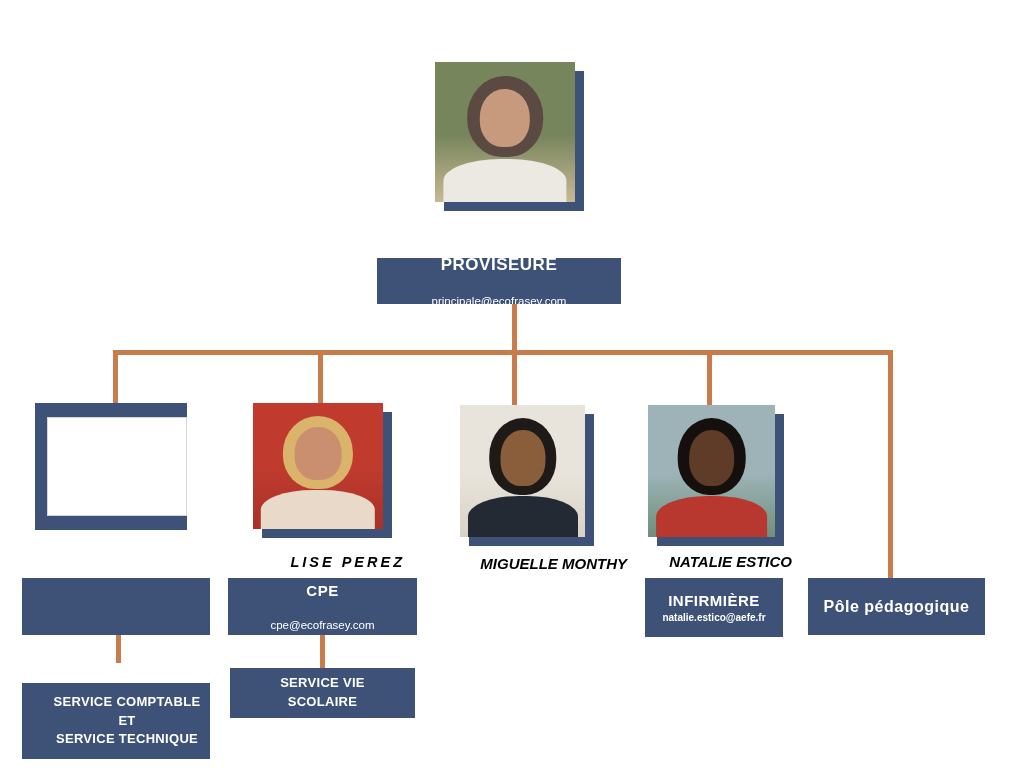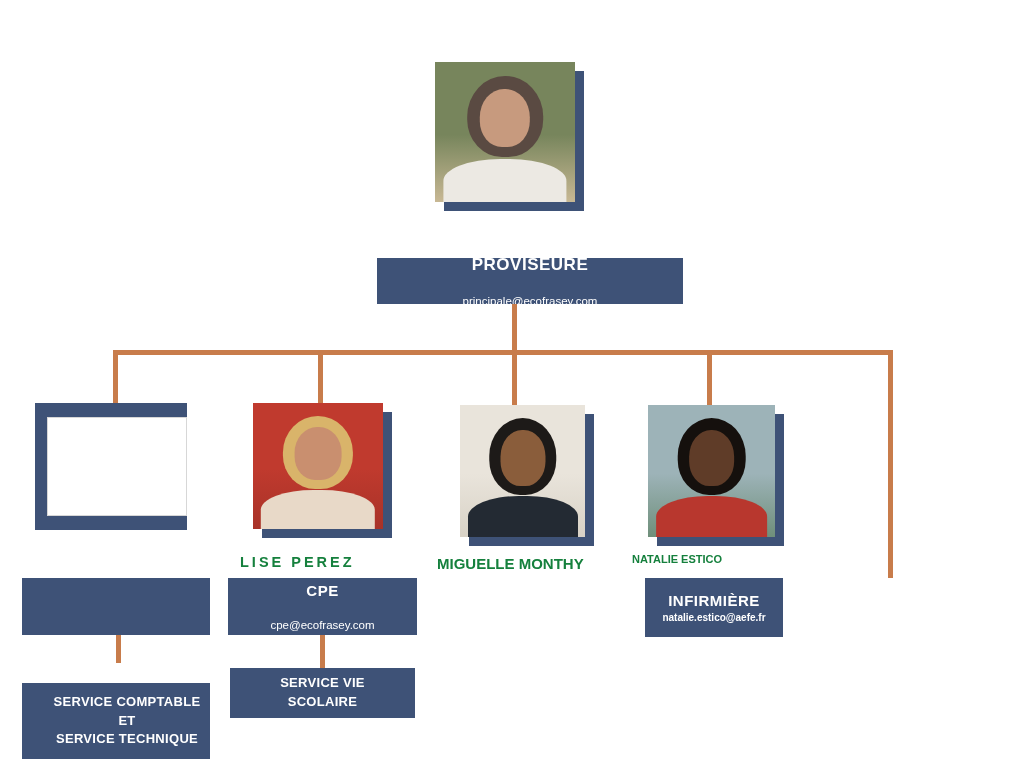--- a/index.html
+++ b/index.html
@@ -41,37 +41,37 @@
   }
   .box .title   { font-weight:bold; font-size:15px; letter-spacing:0.5px; }
   .box .title-lg{ font-weight:bold; font-size:17px; letter-spacing:0.5px; }
   .box .title-sm{ font-weight:bold; font-size:11px; letter-spacing:0.3px; }
   .box .email   { font-size:11.5px; margin-top:20px; }
   .box .email-sm{ font-size:10px; margin-top:3px;font-weight:bold; }
   .box .svc-line{ font-weight:bold; font-size:13px; line-height:1.45; letter-spacing:0.3px; }
 
   
   .person-name {
-    position:absolute; text-align:left; font-weight:bold;
-    color:#15803d; font-size:14.5px;
+    position:absolute; text-align:right; font-weight:bold;
+    color:#000000; font-size:14.5px;font-style:italic;
   }
   .spaced { letter-spacing:3px; }
 </style>
 </head>
 <body>
 
 <div class="canvas">
 
   <div class="photo" style="left: 435px; top: 62px; width: 140px; height: 140px; --bg1: #77855c; --bg2: #c8b894; --hair: #5a4a42; --skin: #c79a7e; --top: #ece9e3;">
     <div class="hair"></div>
     <div class="head"></div>
     <div class="torso"></div>
   </div>
 
-  <div class="box" style="left:377px; top:258px; width:306px; height:46px;">
+  <div class="box" style="left:377px; top:258px; width:244px; height:46px;">
     <div class="title-lg">PROVISEURE</div>
     <div class="email">principale@ecofrasey.com</div>
   </div>
 
   <div class="line" style="left:512px; top:304px; width:5px; height:46px;"></div>
   <div class="line" style="left:113px; top:350px; width:780px; height:5px;"></div>
   <div class="line" style="left:113px; top:350px; width:5px; height:55px;"></div>
   <div class="line" style="left:318px; top:350px; width:5px; height:55px;"></div>
   <div class="line" style="left:512px; top:350px; width:5px; height:57px;"></div>
   <div class="line" style="left:707px; top:350px; width:5px; height:57px;"></div>
@@ -116,21 +116,24 @@
 
   <div class="person-name" style="left:437px; top:555px; width:190px; font-size:15px;">MIGUELLE MONTHY</div>
 
 
   <div class="photo" style="left: 648px; top: 405px; width: 127px; height: 132px; --bg1: #9db3b8; --bg2: #6f8f7a; --hair: #15100d; --skin: #5f3c28; --top: #b8372e;">
     <div class="hair"></div>
     <div class="head"></div>
     <div class="torso"></div>
   </div>
 
-  <div class="person-name" style="left:632px; top:553px; width:160px; font-size:11px;">NATALIE ESTICO</div>
+  <div class="person-name" style="left:632px; top:553px; width:160px; font-size:15px;">NATALIE ESTICO</div>
 
   <div class="box" style="left:645px; top:578px; width:138px; height:59px;justify-content:center;">
     <div class="title">INFIRMIÈRE</div>
     <div class="email-sm">natalie.estico@aefe.fr</div>
   </div>
 
+  <div class="box" style="left:808px; top:578px; width:177px; height:57px;">
+    <div class="title" style="font-size:16px;">Pôle pédagogique</div>
+  </div>
 
 </div>
 
 </body></html>

